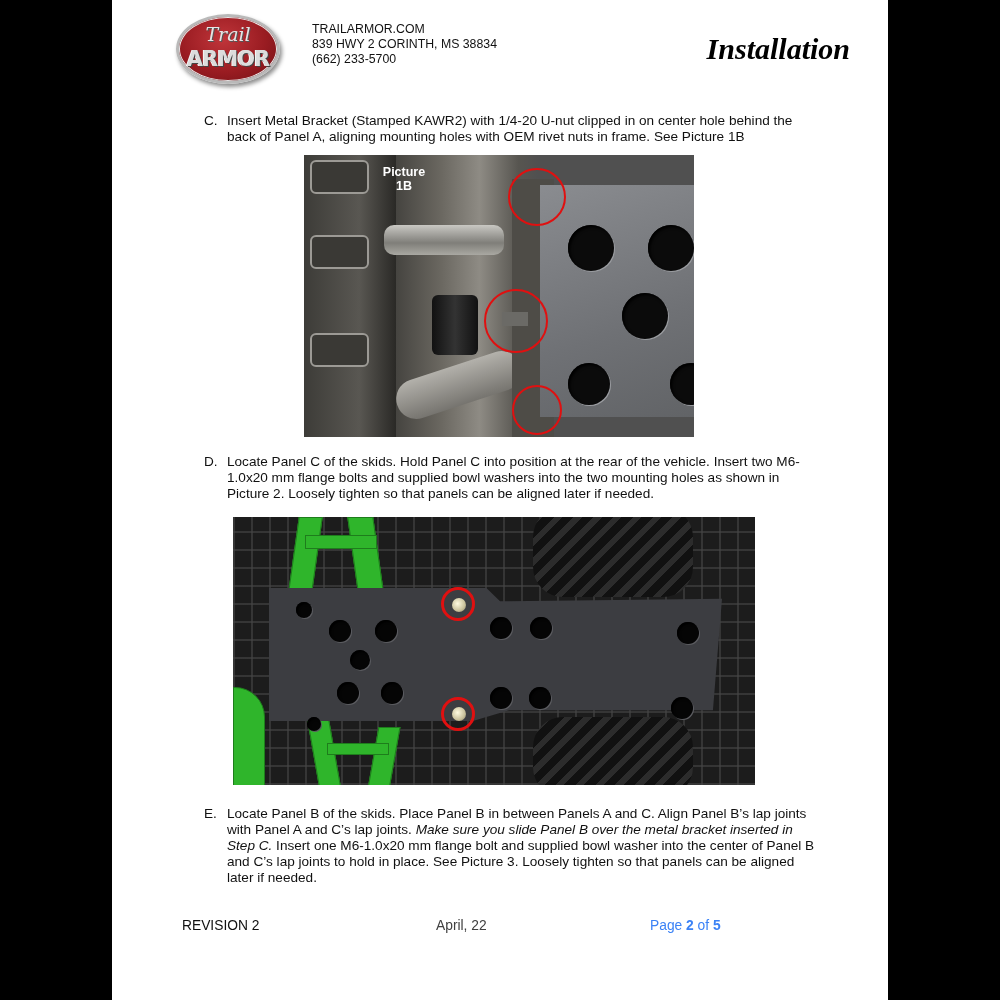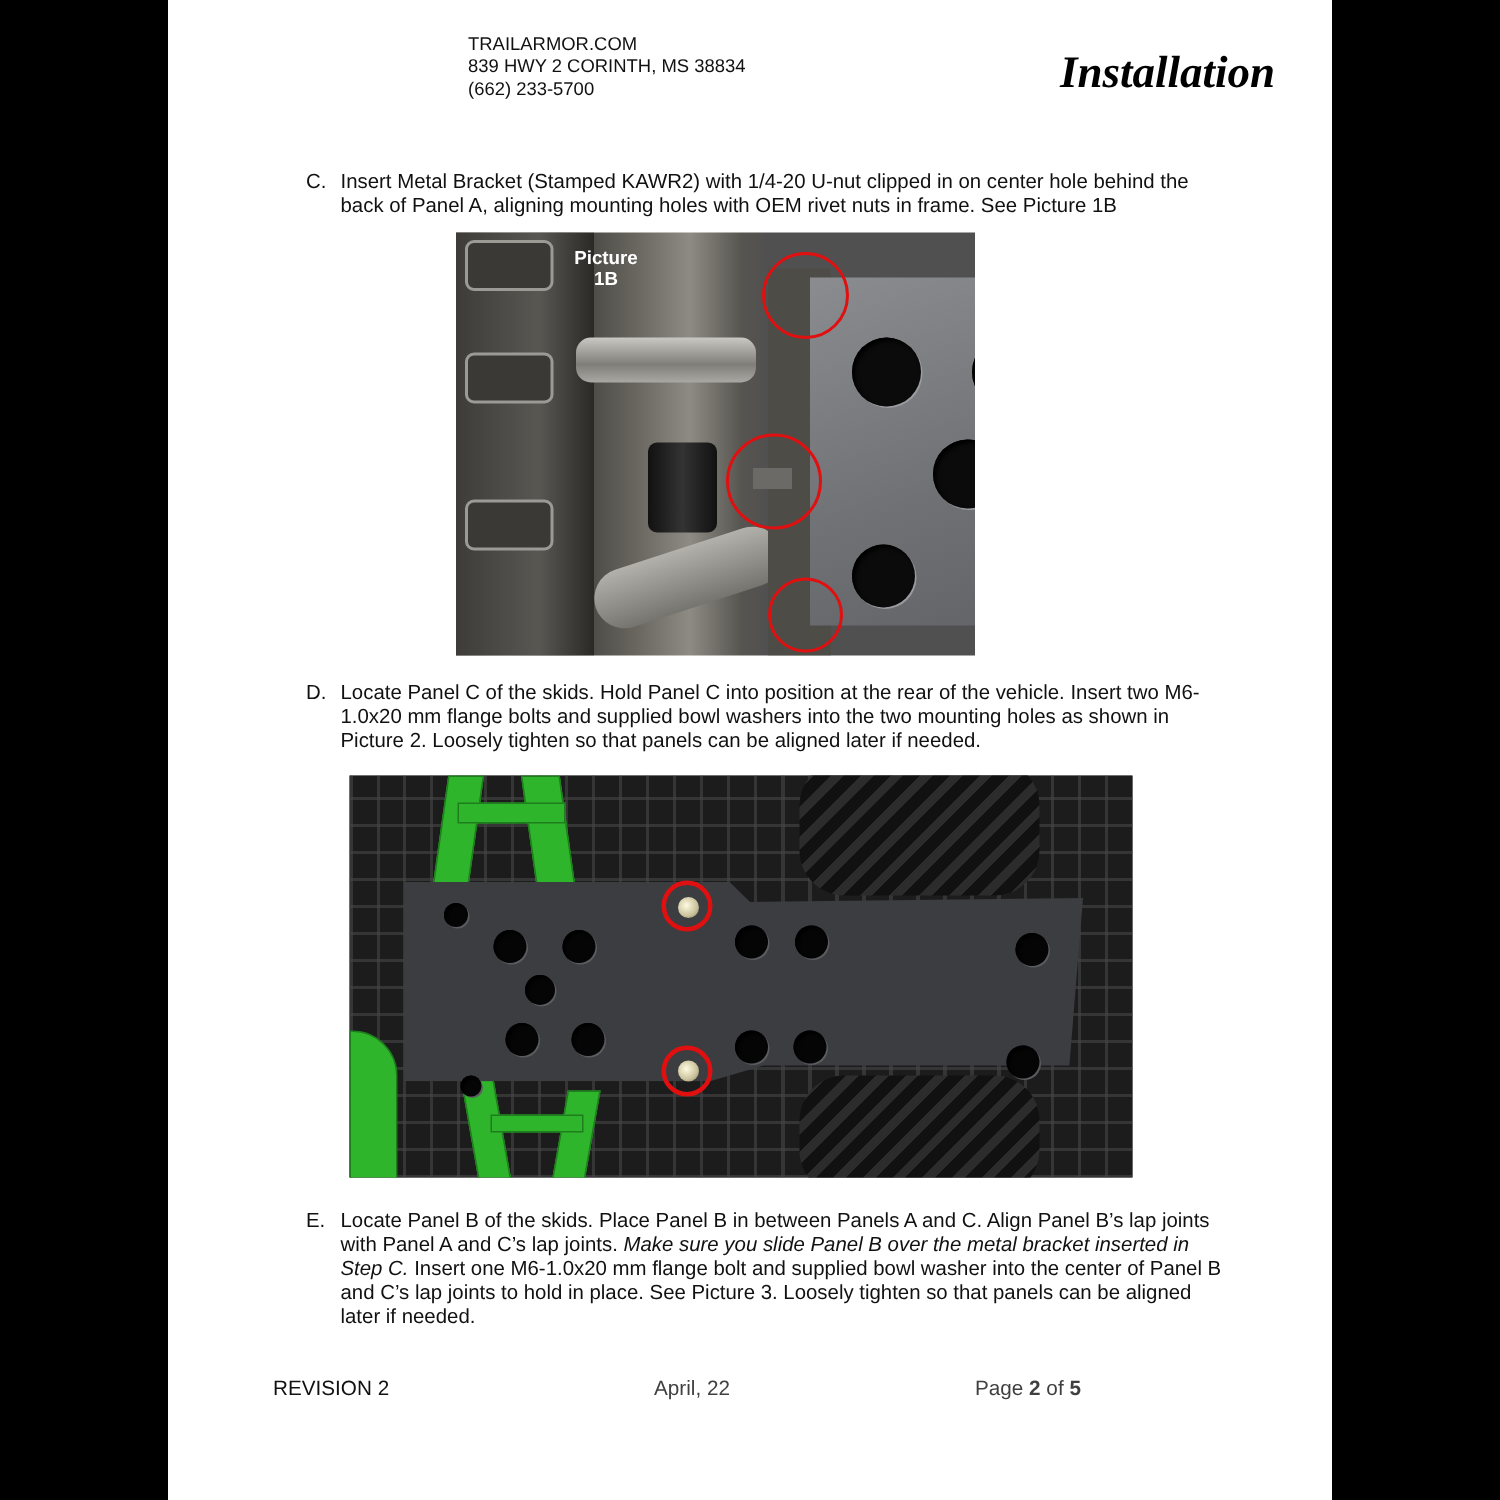--- a/index.html
+++ b/index.html
@@ -47,21 +47,21 @@
 
   .step {
     left: 92px; width: 620px; font-size: 13.6px; line-height: 16px; color: #111;
   }
   .step .letter { position: absolute; left: 0; top: 0; }
   .step .body { margin-left: 23px; }
   .step em { font-style: italic; }
 
   
   .pic1 {
-    left: 192px; top: 155px; width: 346px; height: 282px; overflow: hidden;
+    left: 192px; top: 155px; width: 390px; height: 282px; overflow: hidden;
     background: linear-gradient(90deg, #2b2a27 0%, #5c5a55 10%, #3a3936 20%, #6a6760 35%, #8e8b84 45%, #575550 55%, #505050 60%);
   }
   .pic1 .frame-left {
     position: absolute; left: 0; top: 0; width: 92px; height: 282px;
     background: linear-gradient(90deg, #3d3c38, #595752 60%, #2a2926);
   }
   .pic1 .frame-left .slot {
     position: absolute; left: 6px; width: 55px; height: 30px; border-radius: 6px;
     border: 2px solid #9c9a95; background: #3a3935;
   }
@@ -128,29 +128,33 @@
     position: absolute; border-radius: 50%; background: #050505;
     box-shadow: inset 2px 2px 2px #000, 1px 1px 0 #5b5c60;
   }
   .pic2 .bolt {
     position: absolute; width: 14px; height: 14px; border-radius: 50%;
     background: radial-gradient(circle at 40% 40%, #fffbe0, #c9c19b 60%, #7e775d);
   }
 
   .footer-rev { left: 70px; top: 918px; font-size: 13.8px; color: #111; text-align: right; }
   .footer-date { left: 324px; top: 918px; font-size: 13.8px; color: #404040; }
-  .footer-page { left: 538px; top: 918px; font-size: 13.8px; color: #404040; }
+  .footer-page { left: 538px; top: 918px; font-size: 13.8px; color: #3b82f6; }
   .footer-page b { font-weight: bold; }
   .footer-enjoy { left: 204px; top: 934px; font-size: 13.8px; color: #111; }
 </style>
 </head>
 <body>
 
 <div class="page">
 
+  <div class="abs logo">
+    <div class="logo-trail">Trail</div>
+    <div class="logo-armor">ARMOR</div>
+  </div>
 
   <div class="abs company">
     <div>TRAILARMOR.COM</div>
     <div>839 HWY 2 CORINTH, MS 38834</div>
     <div>(662) 233-5700</div>
   </div>
 
   <div class="abs title">
     <div>Installation</div>
   </div>

